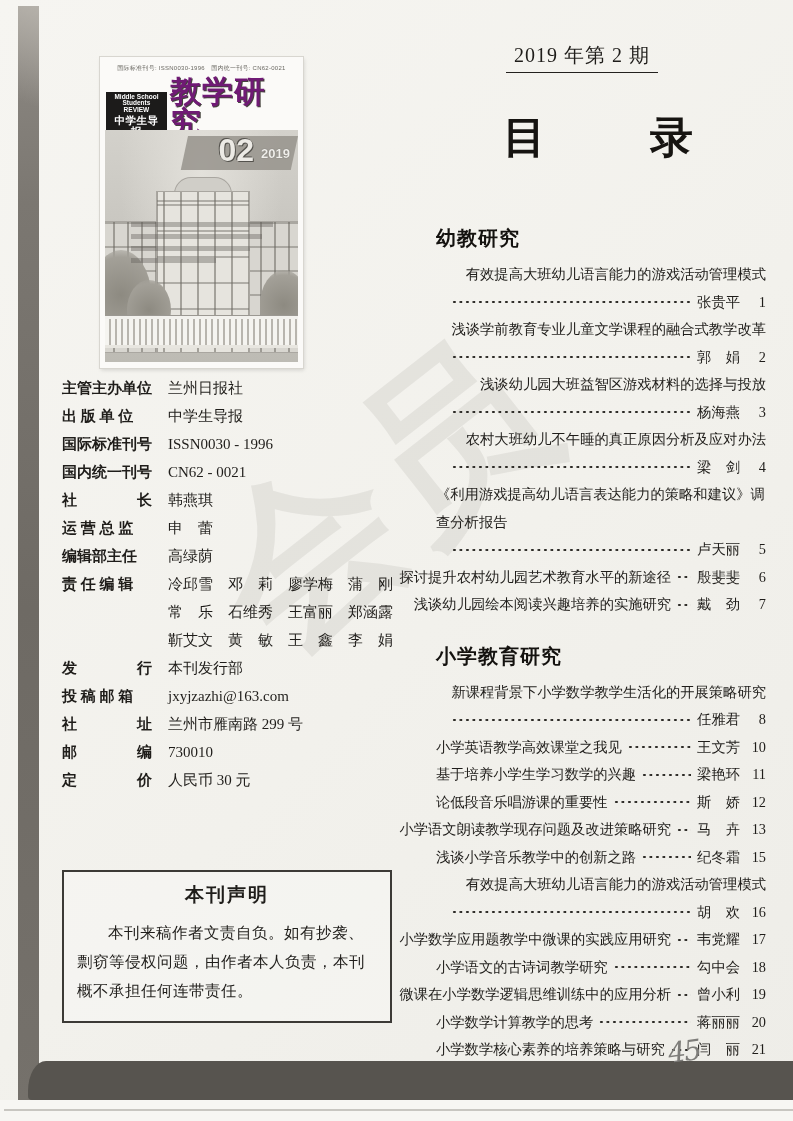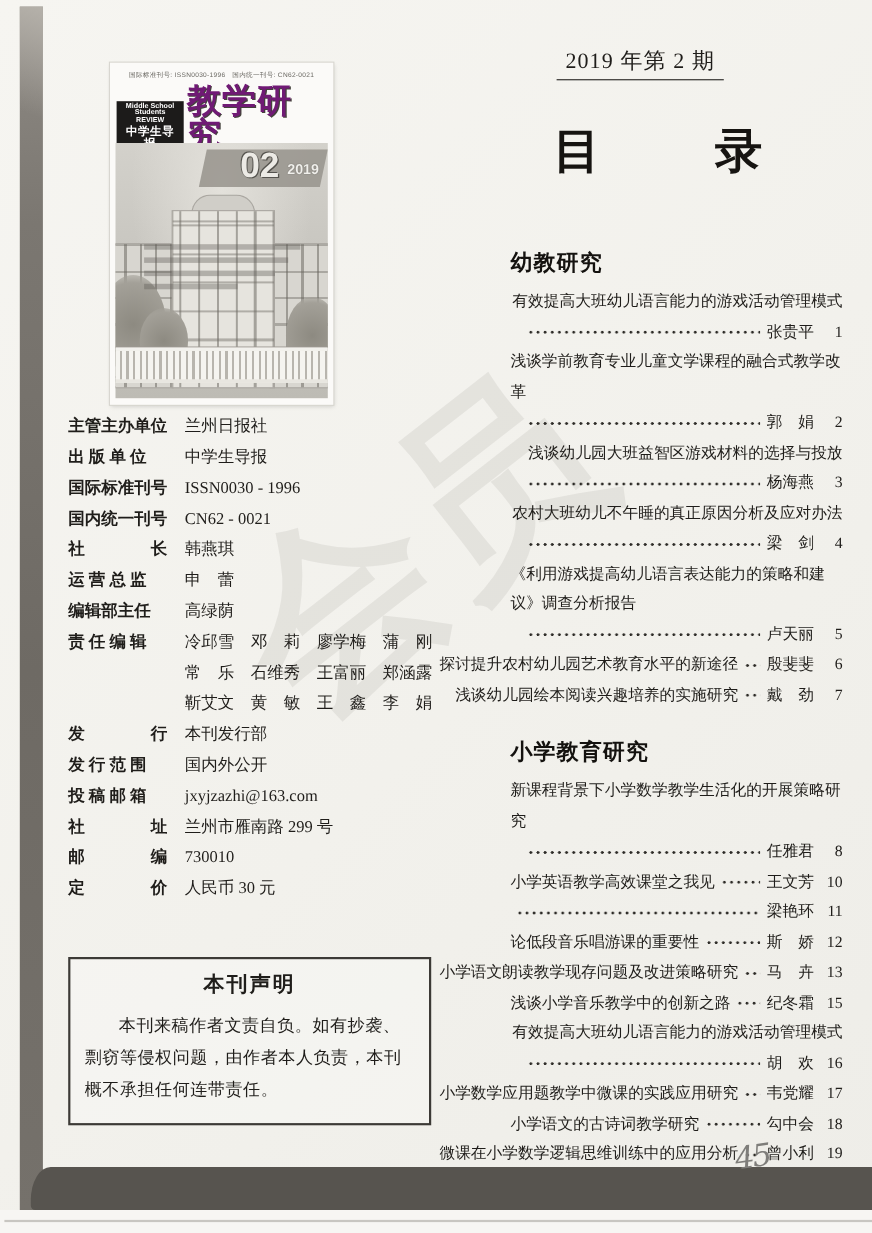--- a/index.html
+++ b/index.html
@@ -86,21 +86,21 @@
   .decl-body{margin-top:10px;font-size:15.5px;line-height:29px;text-indent:2em;
     font-family:"Liberation Serif",serif;letter-spacing:.5px;}
 
   
   .right-col{position:absolute;left:436px;top:42px;width:330px;}
   .issue-head{display:inline-block;margin-left:70px;font-size:20px;letter-spacing:1px;
     border-bottom:1.5px solid #23211e;padding:0 8px 3px;}
   .toc-title{margin-top:36px;text-align:center;font-size:43px;font-weight:900;letter-spacing:6px;
     font-family:"Liberation Sans",sans-serif;color:#161411;}
   .toc{margin-top:58px;}
-  .toc-section{margin-bottom:24px;margin-left:28px;}
+  .toc-section{margin-bottom:24px;}
   .sec-title{font-size:20px;font-weight:bold;font-family:"Liberation Sans",sans-serif;
     letter-spacing:1px;margin-bottom:9px;color:#14120f;}
   .entry-line{display:flex;align-items:center;line-height:27.5px;font-size:14.3px;justify-content:flex-end;}
   .entry-title{white-space:nowrap;}
   .entry-title.wrapfull{white-space:normal;}
   .dots{flex:1;height:4px;margin:0 6px;
     background-image:radial-gradient(circle at 2.5px 2px,#2c2a26 1.15px,rgba(0,0,0,0) 1.5px);
     background-size:6.5px 4px;background-repeat:repeat-x;min-width:14px;}
   .cont{padding-left:10px;}
   .author{white-space:pre;flex:none;}
@@ -179,24 +179,20 @@
         <span class="info-label">责 任 编 辑</span>
         <span class="info-value">冷邱雪　邓　莉　廖学梅　蒲　刚</span>
       </div>
       <div class="info-extra">常　乐　石维秀　王富丽　郑涵露</div>
       <div class="info-extra">靳艾文　黄　敏　王　鑫　李　娟</div>
       <div class="info-row">
         <span class="info-label">发　　　　行</span>
         <span class="info-value">本刊发行部</span>
       </div>
       <div class="info-row">
-        <span class="info-label">发 行 范 围</span>
-        <span class="info-value">国内外公开</span>
-      </div>
-      <div class="info-row">
         <span class="info-label">投 稿 邮 箱</span>
         <span class="info-value">jxyjzazhi@163.com</span>
       </div>
       <div class="info-row">
         <span class="info-label">社　　　　址</span>
         <span class="info-value">兰州市雁南路 299 号</span>
       </div>
       <div class="info-row">
         <span class="info-label">邮　　　　编</span>
         <span class="info-value">730010</span>
@@ -281,20 +277,21 @@
             <span class="author">任雅君</span>
             <span class="pg">8</span>
           </div>
           <div class="entry-line">
             <span class="entry-title">小学英语教学高效课堂之我见</span>
             <span class="dots"></span>
             <span class="author">王文芳</span>
             <span class="pg">10</span>
           </div>
           <div class="entry-line">
+            <span class="entry-title">基于培养小学生学习数学的兴趣</span>
             <span class="dots"></span>
             <span class="author">梁艳环</span>
             <span class="pg">11</span>
           </div>
           <div class="entry-line">
             <span class="entry-title">论低段音乐唱游课的重要性</span>
             <span class="dots"></span>
             <span class="author">斯　娇</span>
             <span class="pg">12</span>
           </div>

